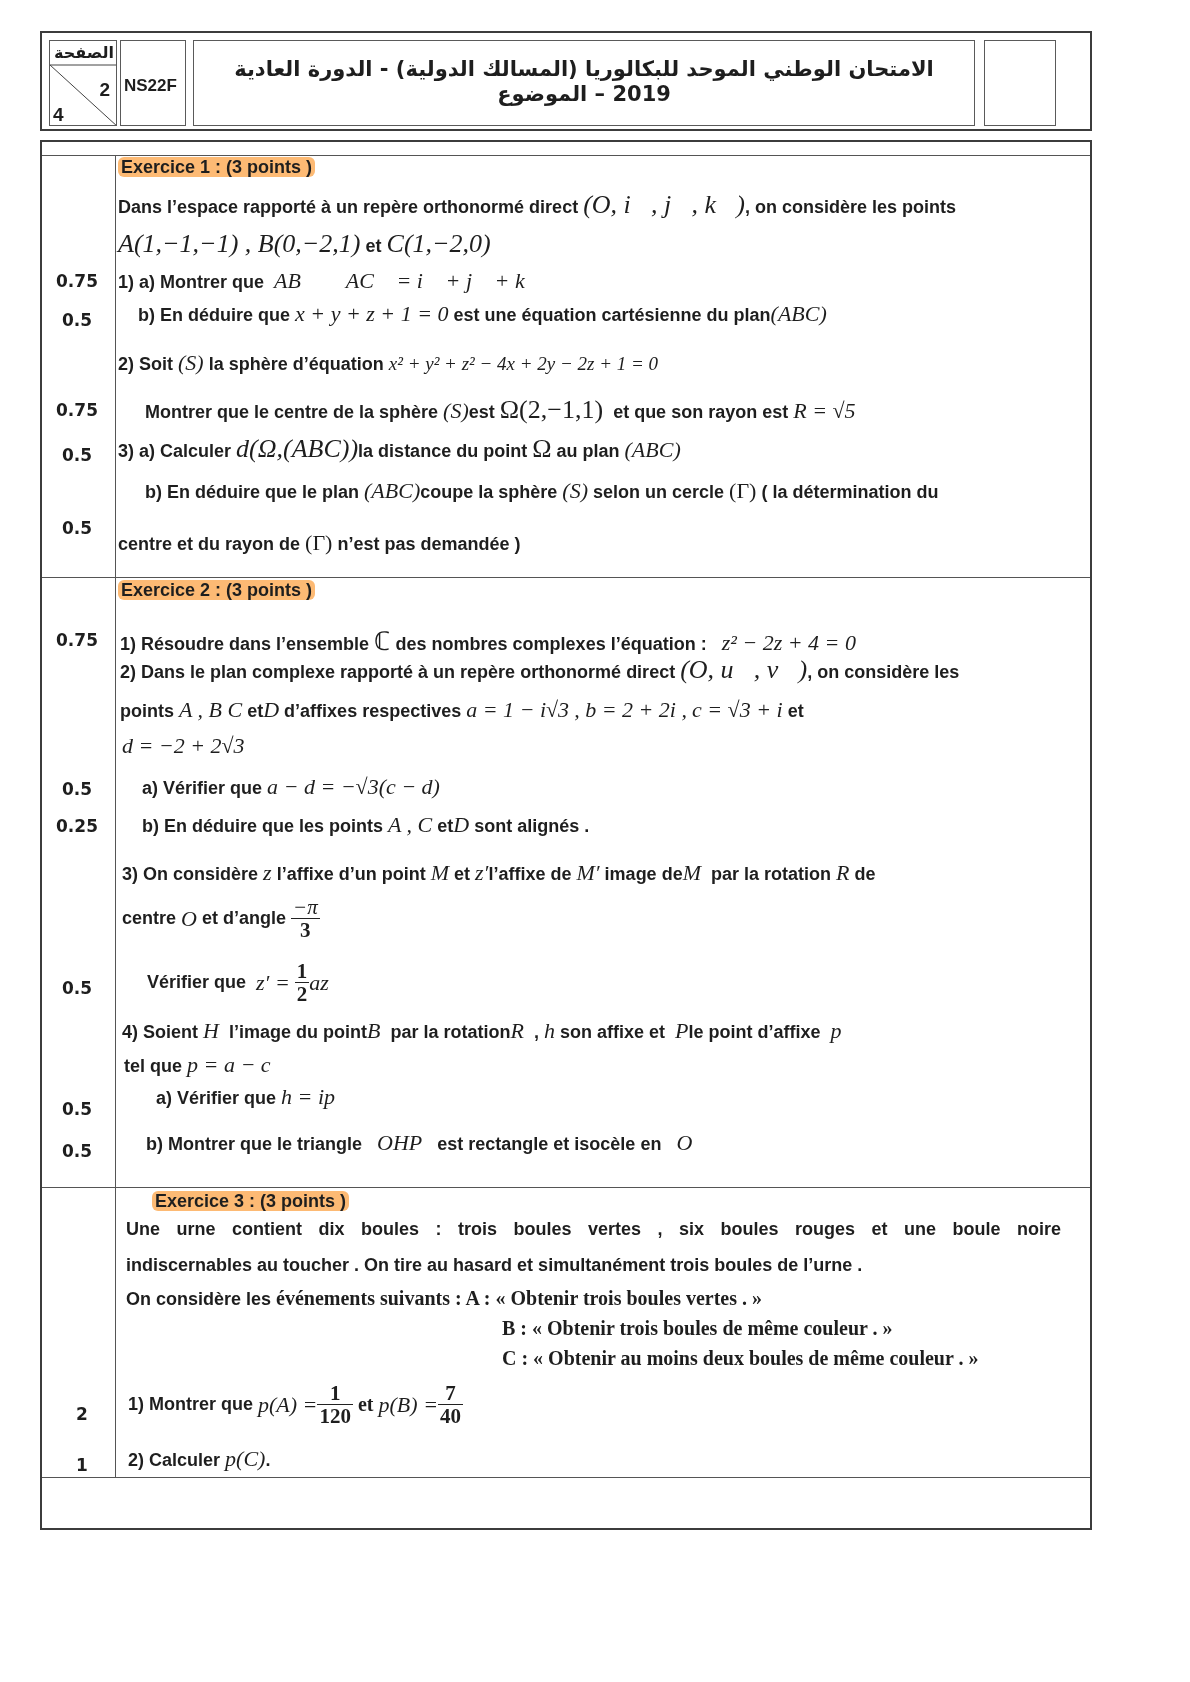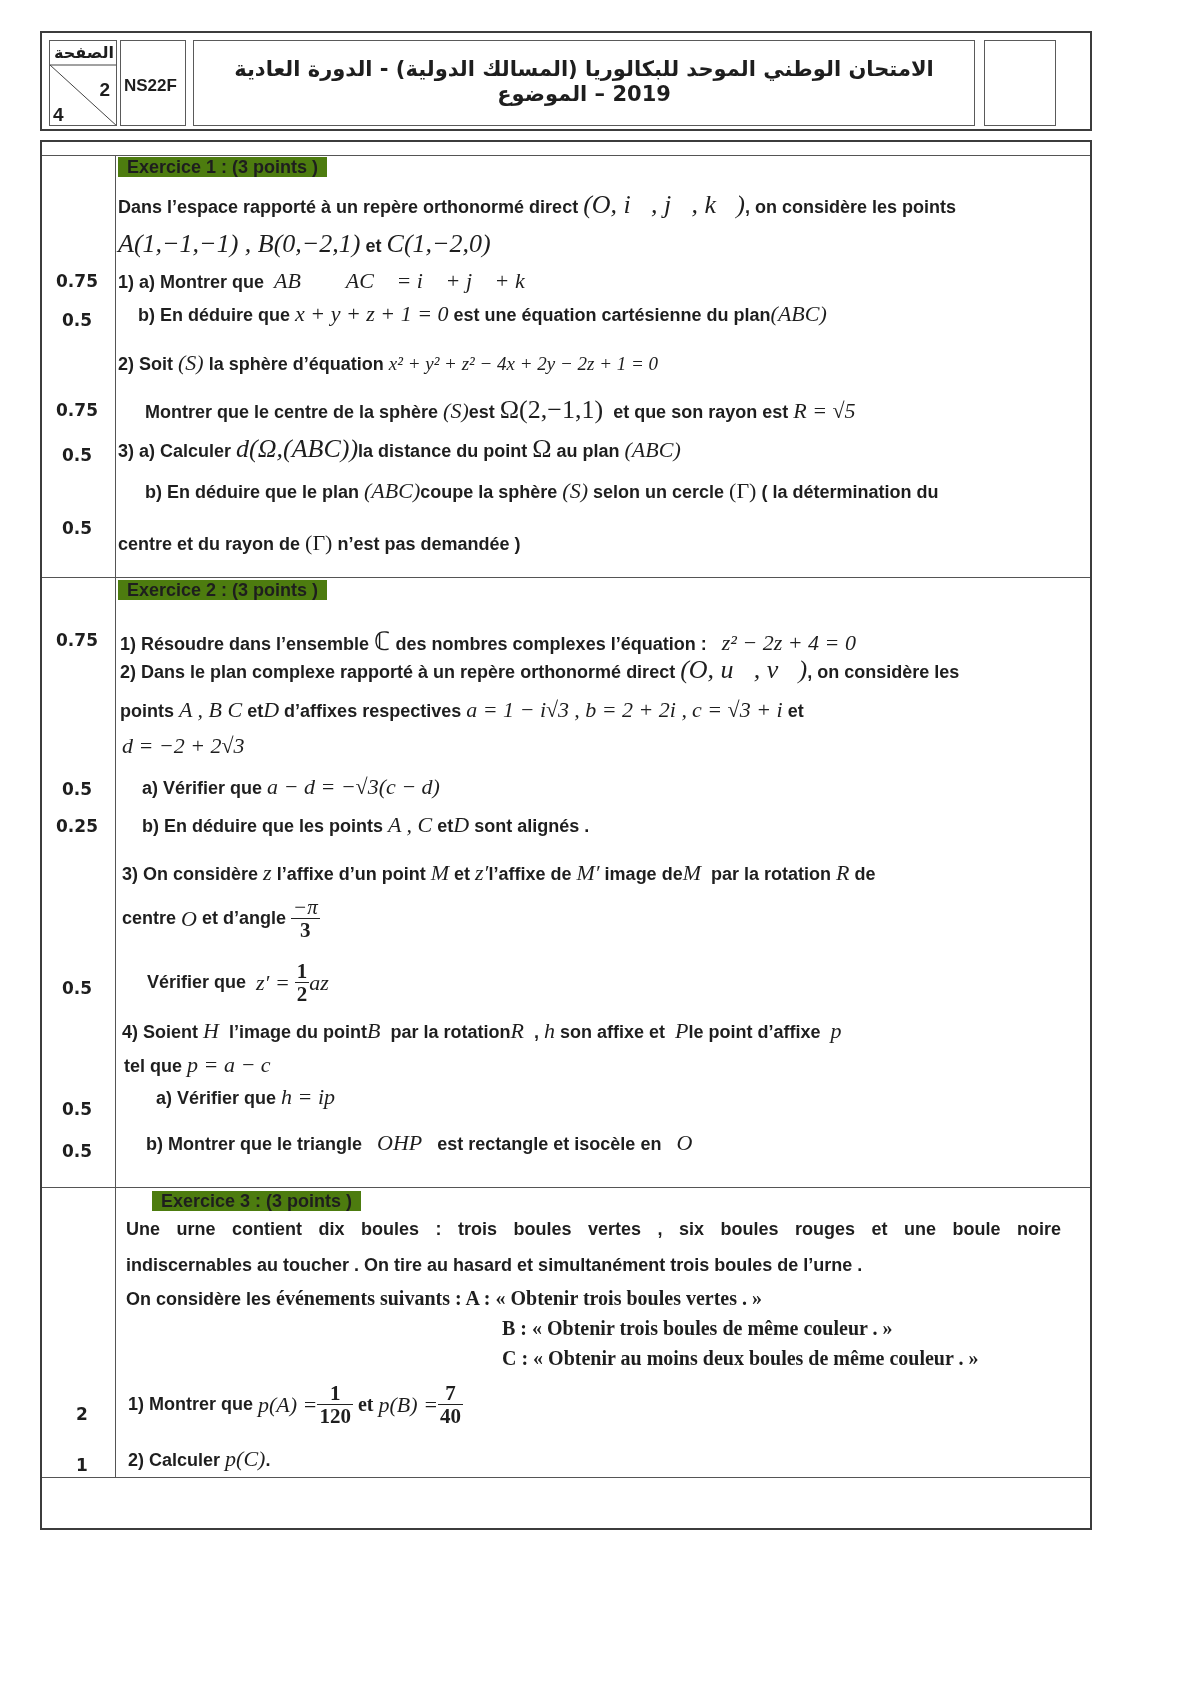--- a/index.html
+++ b/index.html
@@ -8,21 +8,21 @@
   .abs { position:absolute; }
   .frame { border:2px solid #3c3c3c; box-sizing:border-box; }
   .thin { border:1px solid #5a5a5a; box-sizing:border-box; }
   .hdr-ar { font-family:"DejaVu Sans", sans-serif; font-weight:bold; font-size:21px; direction:rtl; text-align:center; line-height:25px; }
   .code { font-family:"Liberation Sans", sans-serif; font-weight:bold; font-size:17px; }
   .txt { font-family:"Liberation Sans", sans-serif; font-weight:bold; font-size:18px; white-space:nowrap; }
   .m { font-family:"Liberation Serif", serif; font-weight:normal; font-style:italic; font-size:22px; }
   .mn { font-family:"Liberation Serif", serif; font-weight:normal; font-size:22px; }
   .big { font-size:26px; }
   .serifb { font-family:Liberation Serif, serif; font-weight:bold; font-size:20px; white-space:nowrap; }
-  .title { background:#4d7c0f; padding:0 9px; }
+  .title { background:#fdba74; padding:0 3px;border-radius:6px; }
   .pts { font-family:"DejaVu Sans", sans-serif; font-weight:bold; font-size:17px; text-align:center; width:64px; }
   .frac { display:inline-block; vertical-align:middle; text-align:center; font-family:"Liberation Serif", serif; font-size:21px; line-height:22px; }
   .frac .n { display:block; border-bottom:1px solid #222; padding:0 2px; }
   .frac .d { display:block; padding:0 2px; }
   .hline { position:absolute; height:0; border-top:1px solid #555; }
   .vline { position:absolute; width:0; border-left:1px solid #555; }
   .justify { width:935px; white-space:normal; text-align:justify; text-align-last:justify; }
 </style>
 </head>
 <body>

